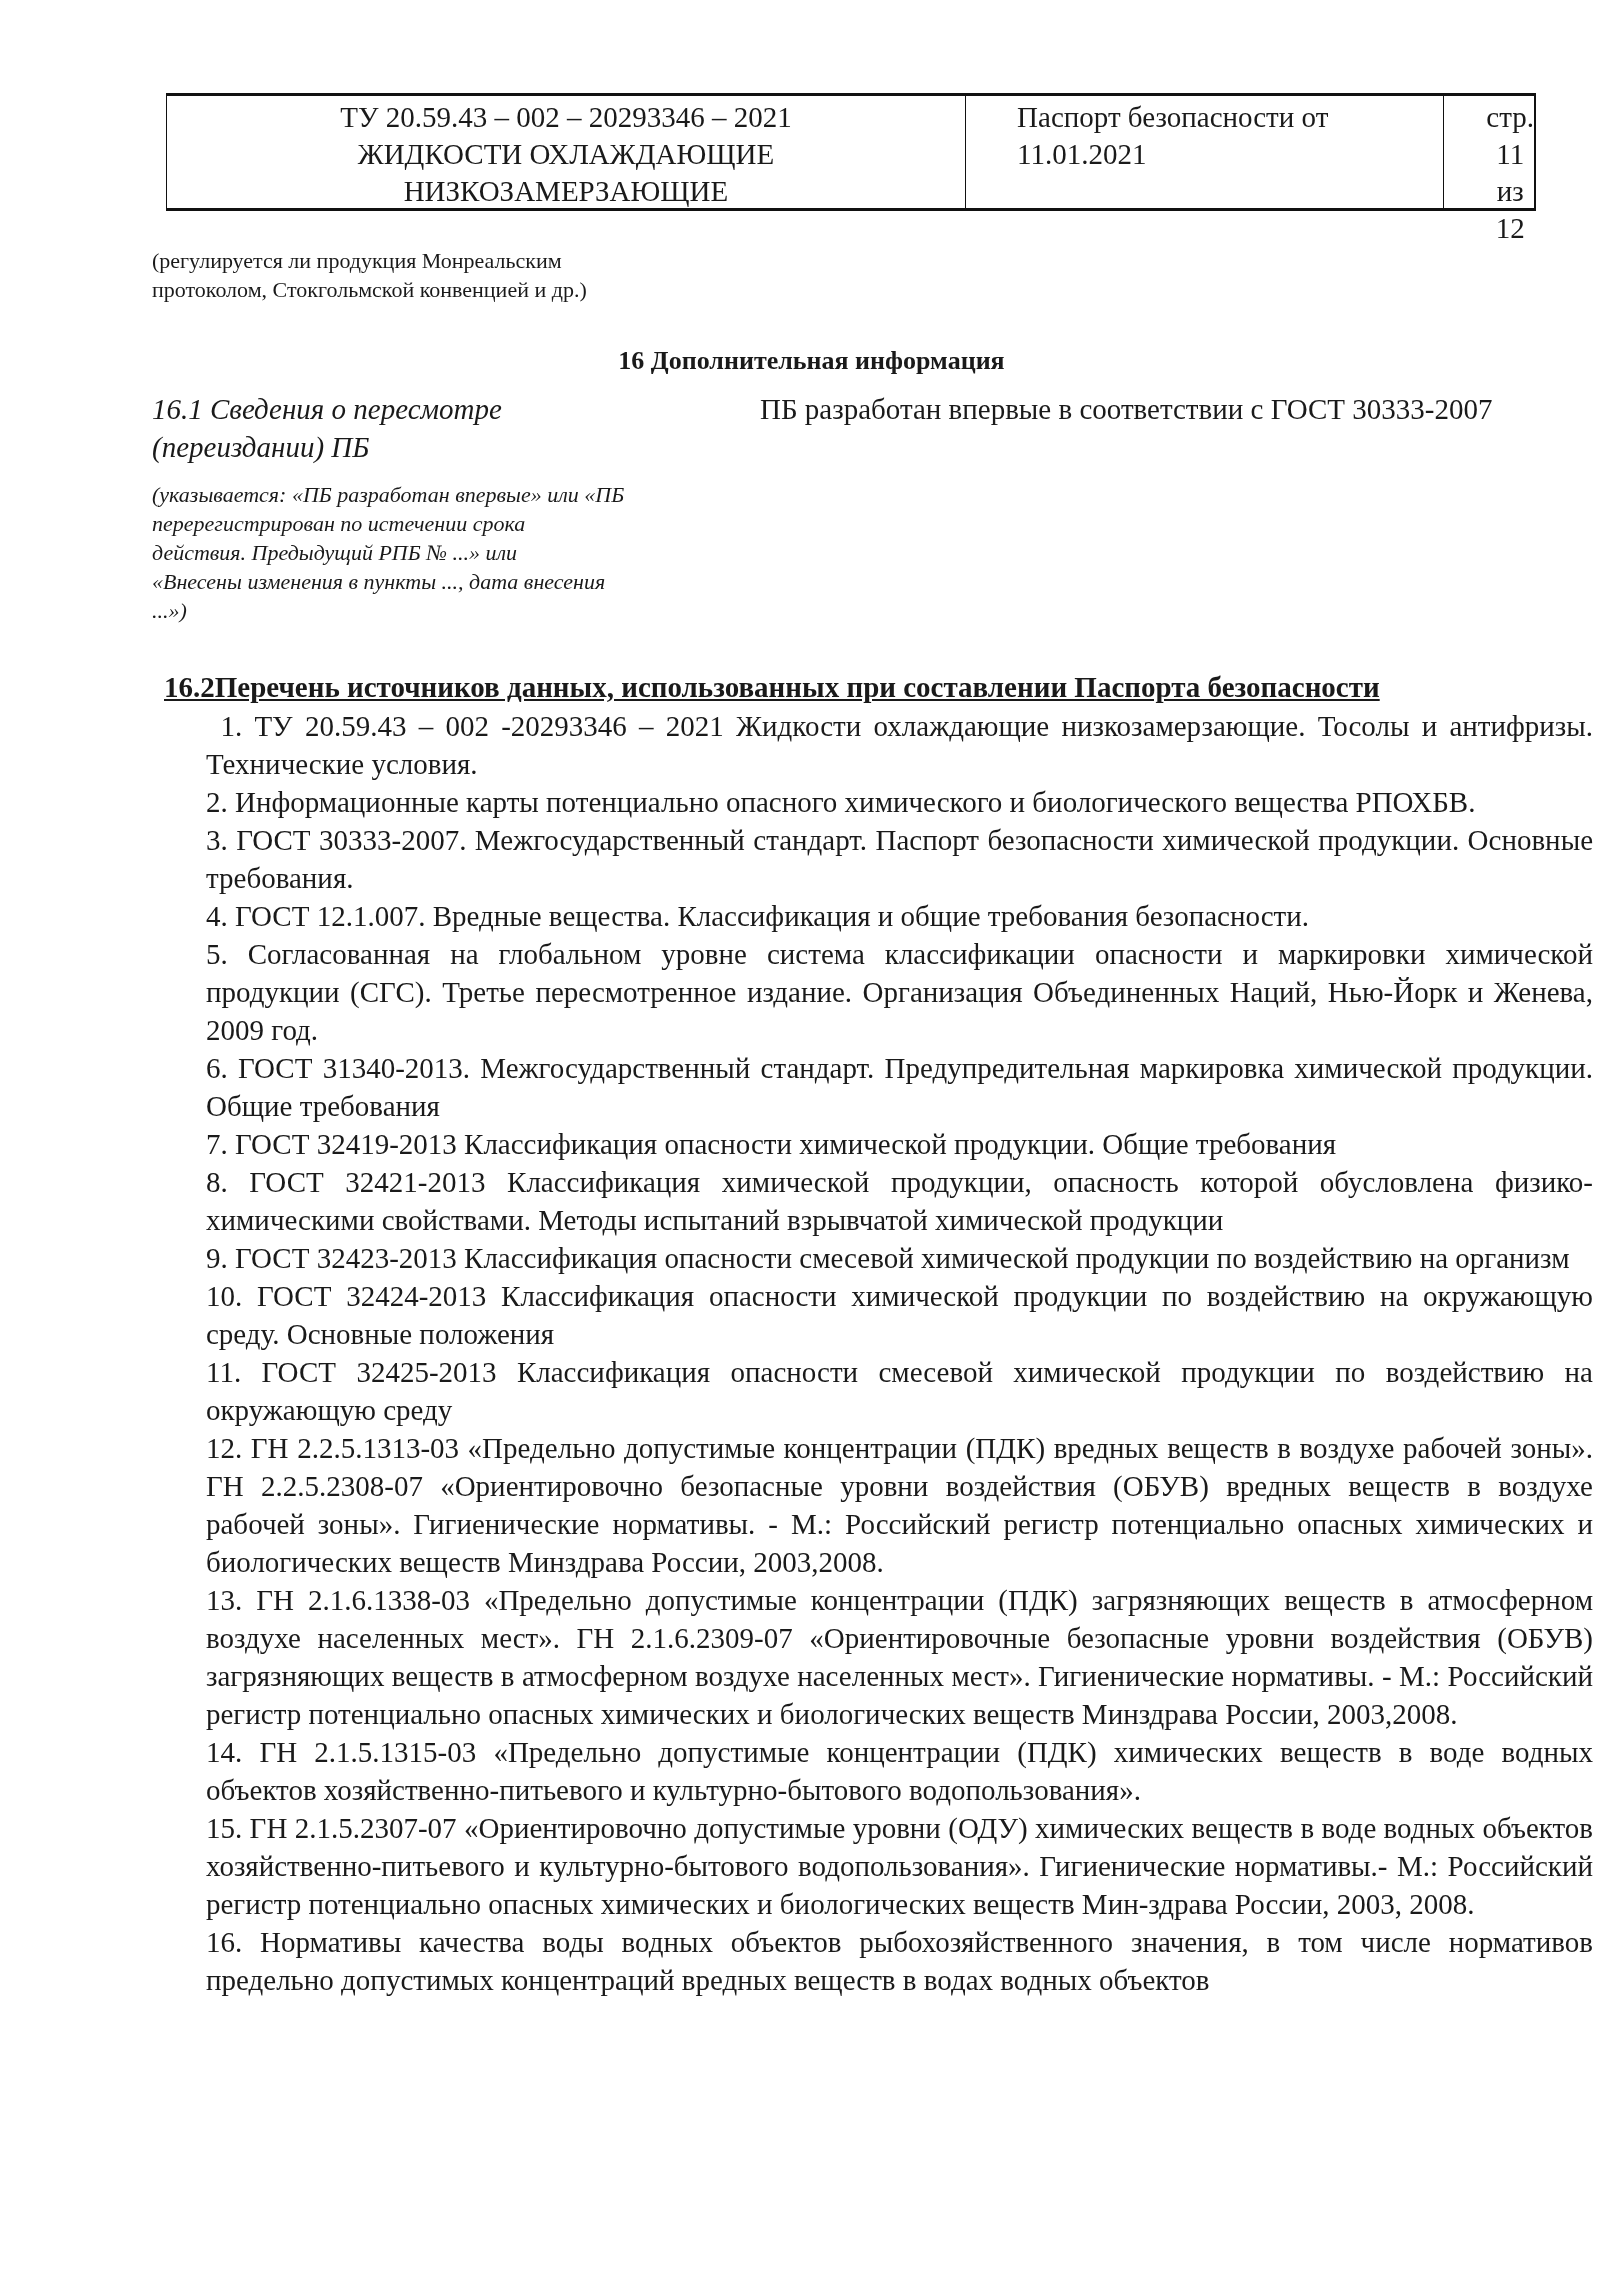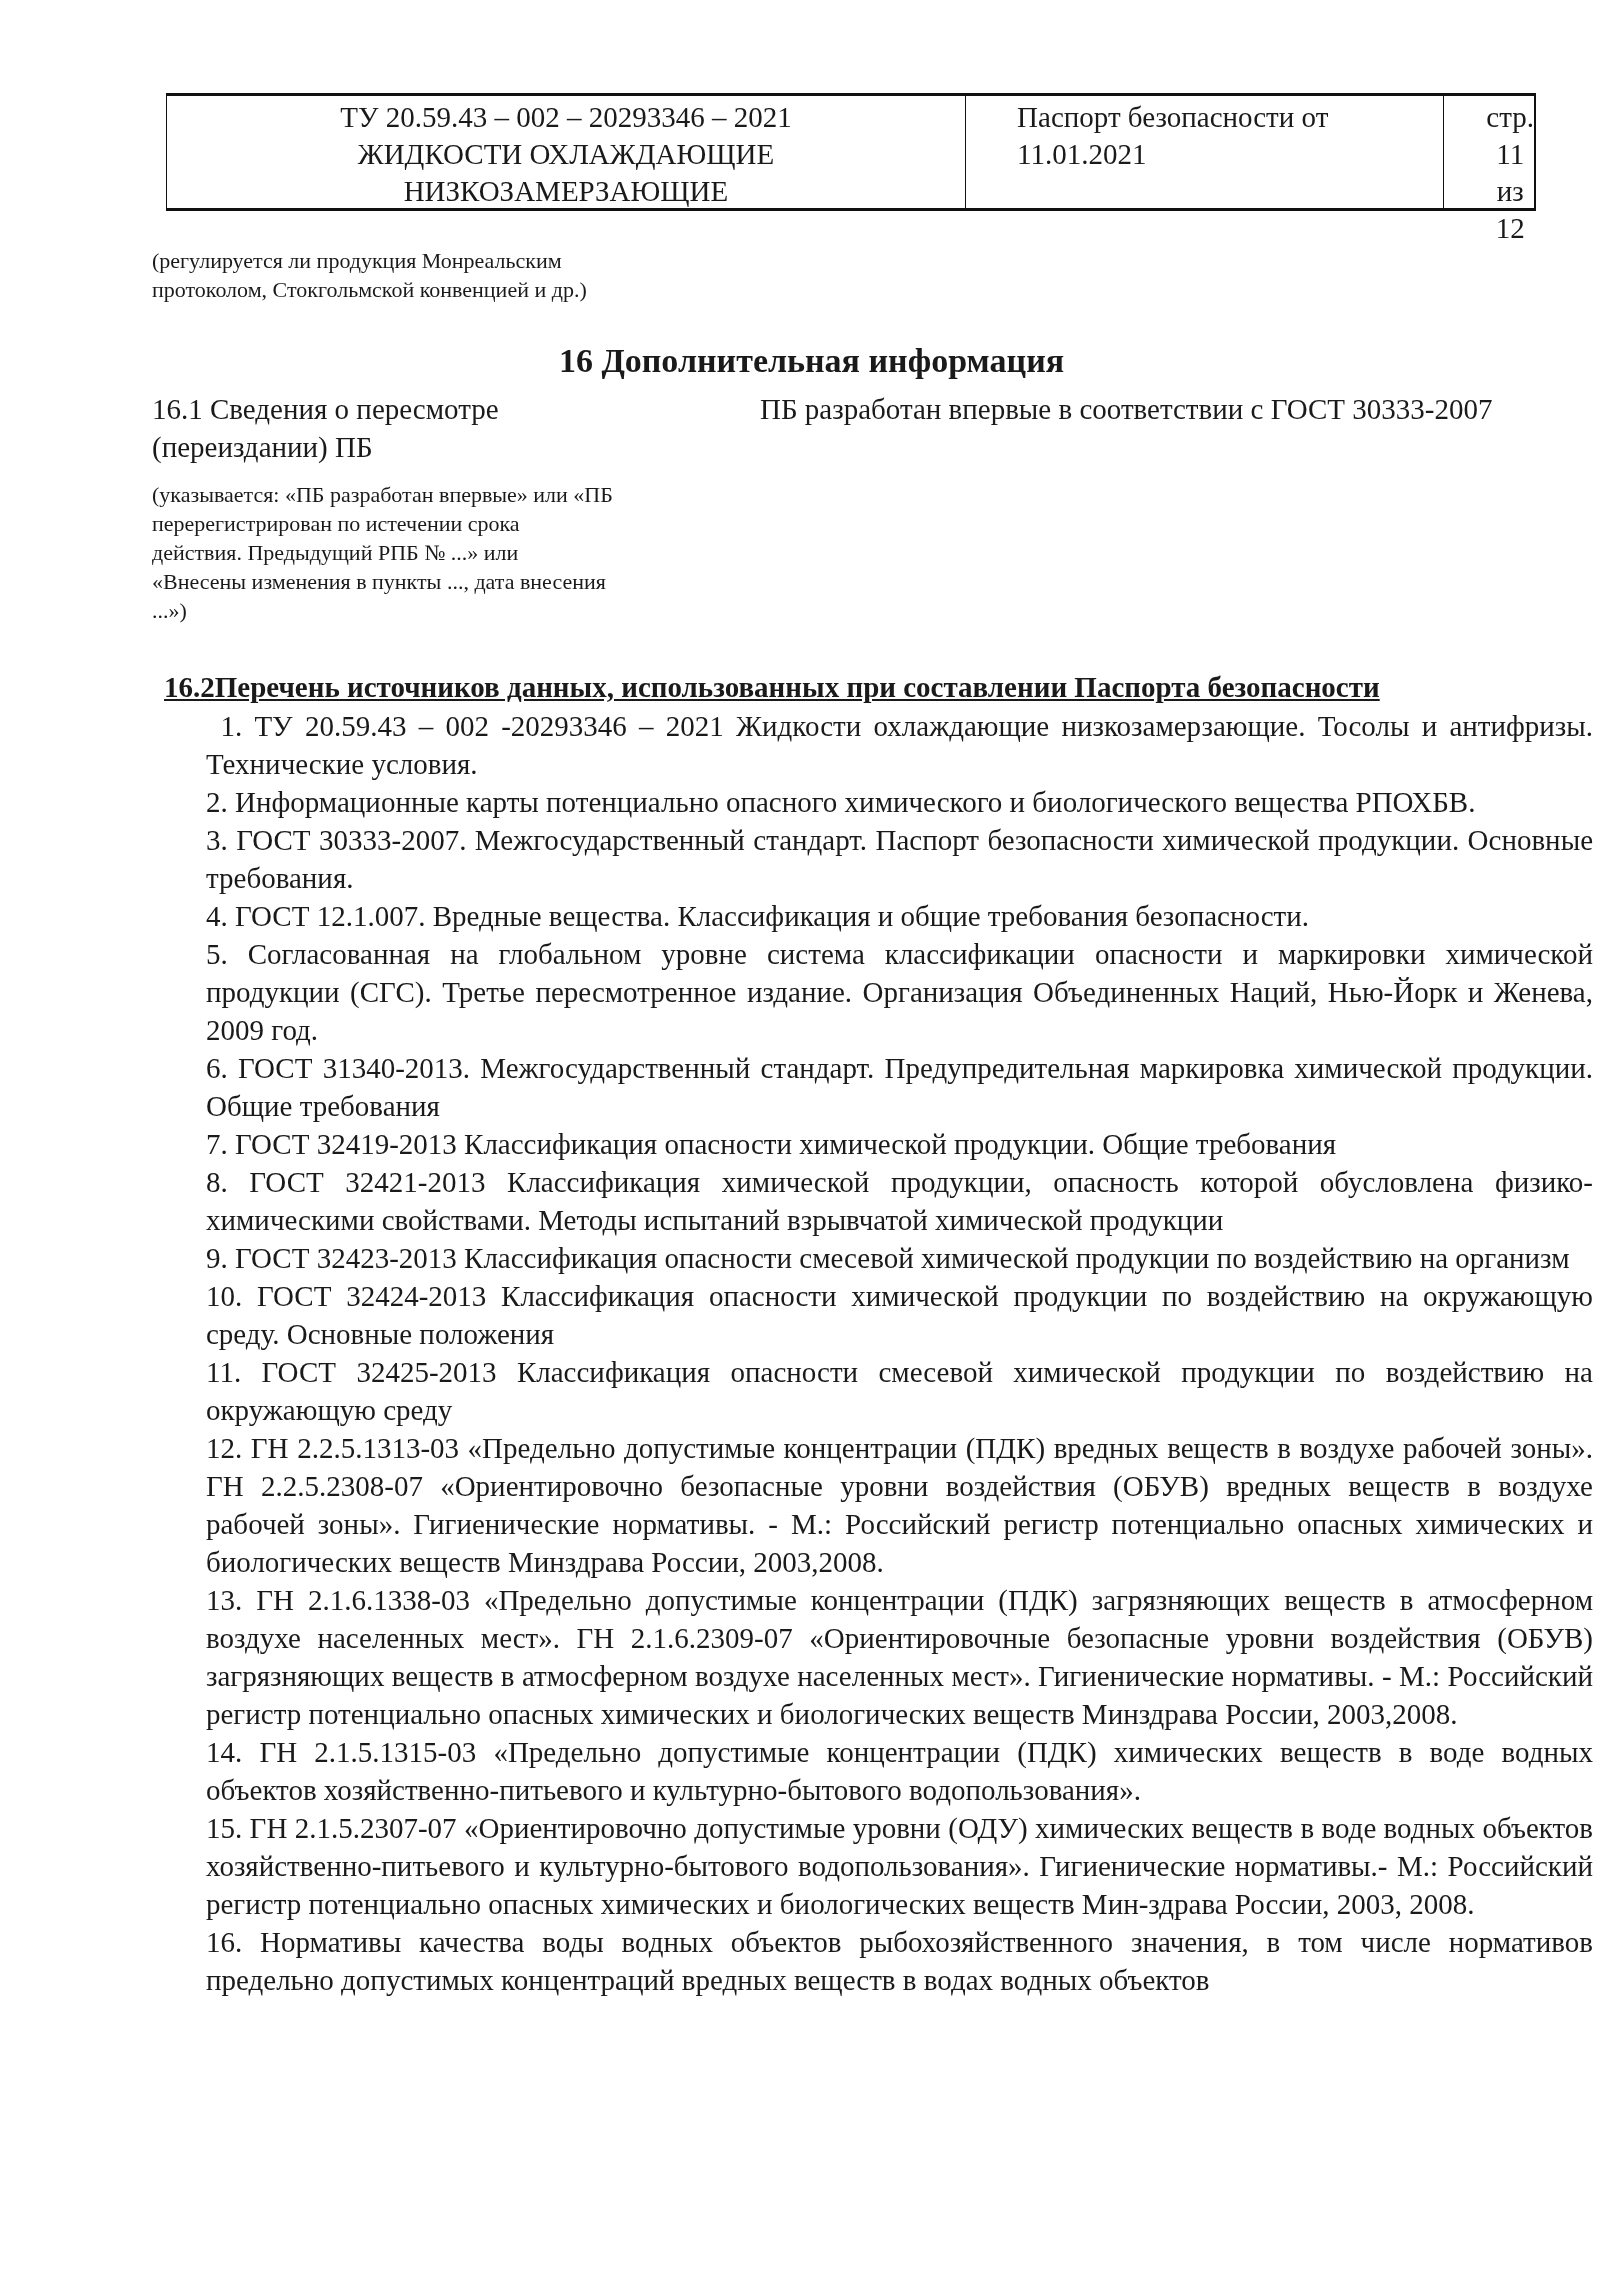--- a/index.html
+++ b/index.html
@@ -22,25 +22,25 @@
     .hdr-c2 { width: 437px; padding-left: 9.2px; border-right: 1.3px solid #111; }
     .hdr-c3 { flex: 1; text-align: center; }
 
     .note-top {
       position: absolute; left: 152px; top: 246px; width: 654px;
       font-size: 22px; line-height: 29.4px;
     }
 
     .sec-title {
       position: absolute; left: 0; top: 342px; width: 1623px; text-align: center;
-      font-weight: bold; font-size: 34px; line-height: 37px;
+      font-weight: bold; font-size: 26px; line-height: 37px;
     }
 
     .s161-left {
-      position: absolute; left: 152px; top: 390px; width: 589px;
+      position: absolute; left: 152px; top: 390px; width: 589px; font-style: italic;
     }
     .s161-left .lbl { font-size: 29px; line-height: 38px; }
     .s161-left .hint { font-size: 22px; line-height: 29px; margin-top: 14px; }
     .s161-right {
       position: absolute; left: 760px; top: 390px; width: 792px;
       font-size: 29px; line-height: 38px; text-align: justify;
     }
 
     .s162-title {
       position: absolute; left: 164px; top: 669px; width: 1413px;

